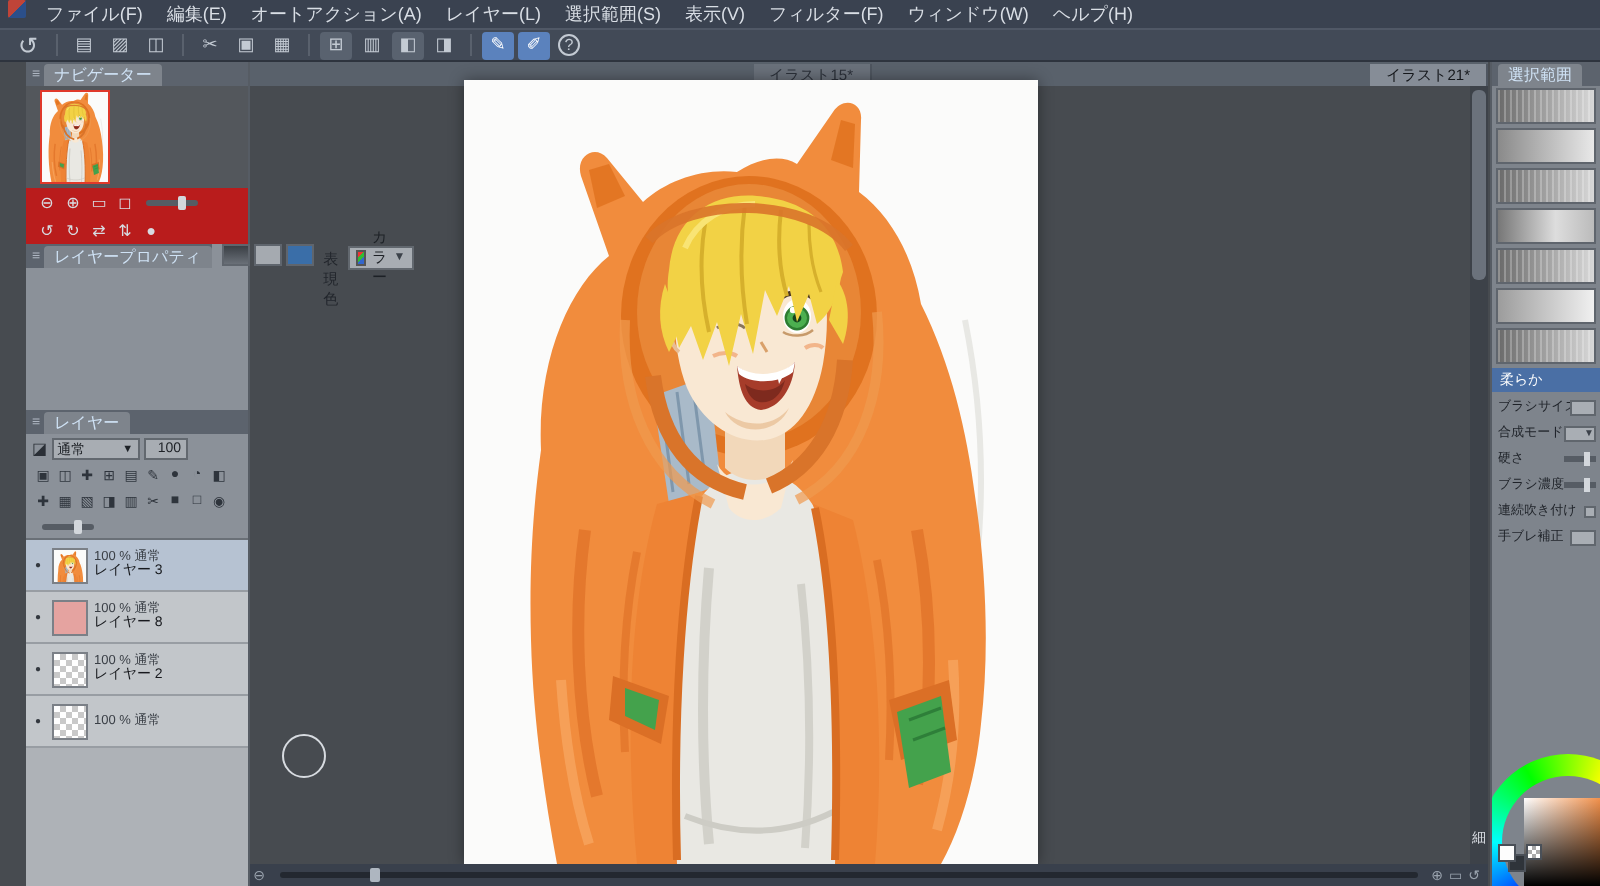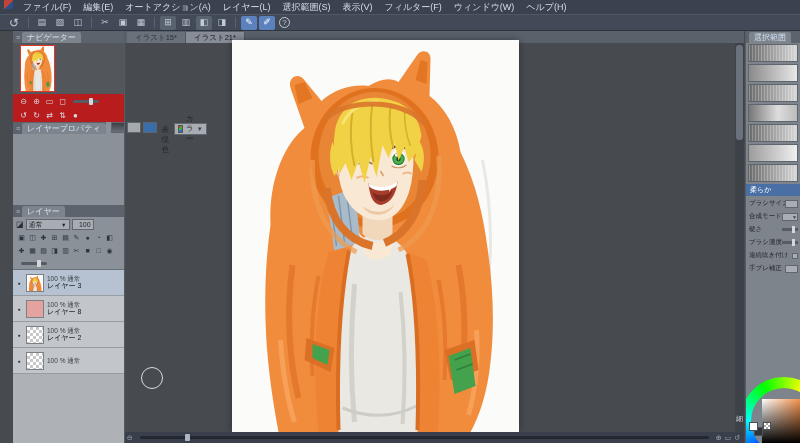--- a/index.html
+++ b/index.html
@@ -89,21 +89,21 @@
                                   linear-gradient(45deg,#c9c9c9 25%,transparent 25%,transparent 75%,#c9c9c9 75%);
                  background-size:6px 6px; background-position:0 0,3px 3px; background-color:#fff; }
   .layer-thumb.pink { background-image:none; background-color:#e5a3a0; }
   .layer-thumb.art { background-image:none; background:#fff; overflow:hidden; }
   .layer-text { display:flex; flex-direction:column; line-height:1.15; }
   .layer-info { font-size:6.5px; color:#3a3f46; }
   .layer-name { font-size:7px; color:#17191d; }
 
   
   .center { position:absolute; left:113px; top:31px; right:56px; bottom:0; background:#474b50; overflow:hidden; }
-  .doctabs { height:12px; background:#59616b; display:flex; align-items:flex-end; }
+  .doctabs { height:12px; background:#59616b; display:flex; align-items:flex-end;justify-content:space-between; }
   .doctab-menu { width:14px; height:11px; display:flex; align-items:center; justify-content:center;
                  color:#b9c1cb; font-size:7px; }
   .doctab { height:11px; padding:0 8px; font-size:7.5px; display:flex; align-items:center;
             background:#6a717b; color:#2c313a; border-right:1px solid #4e555f; }
   .doctab.active { background:#868d97; color:#14171b; }
   .canvas { position:absolute; left:119px; top:9px; width:287px; height:392px; background:#fbfbfa;
             box-shadow:0 0 7px rgba(0,0,0,.4); }
   .canvas svg { width:100%; height:100%; display:block; }
   .brush-cursor { position:absolute; left:28px; top:336px; width:22px; height:22px; border:1px solid #d7dbe0;
                   border-radius:50%; }

